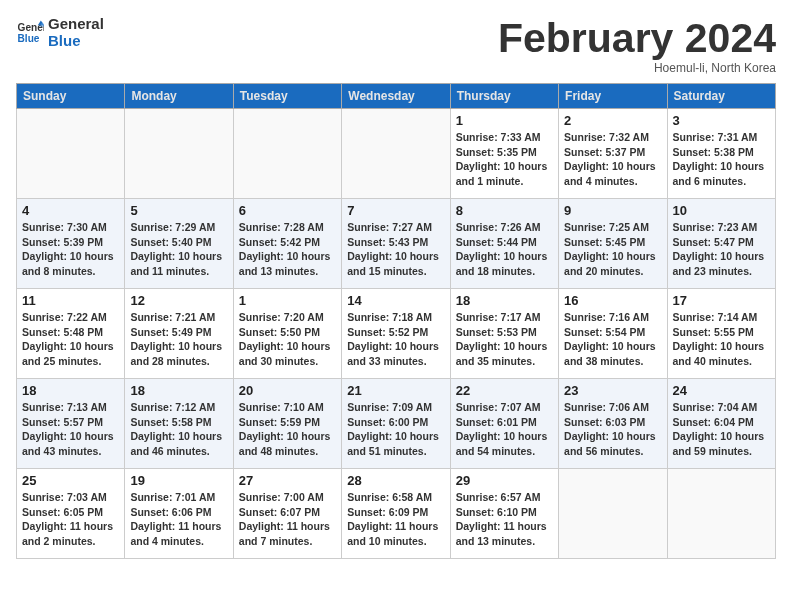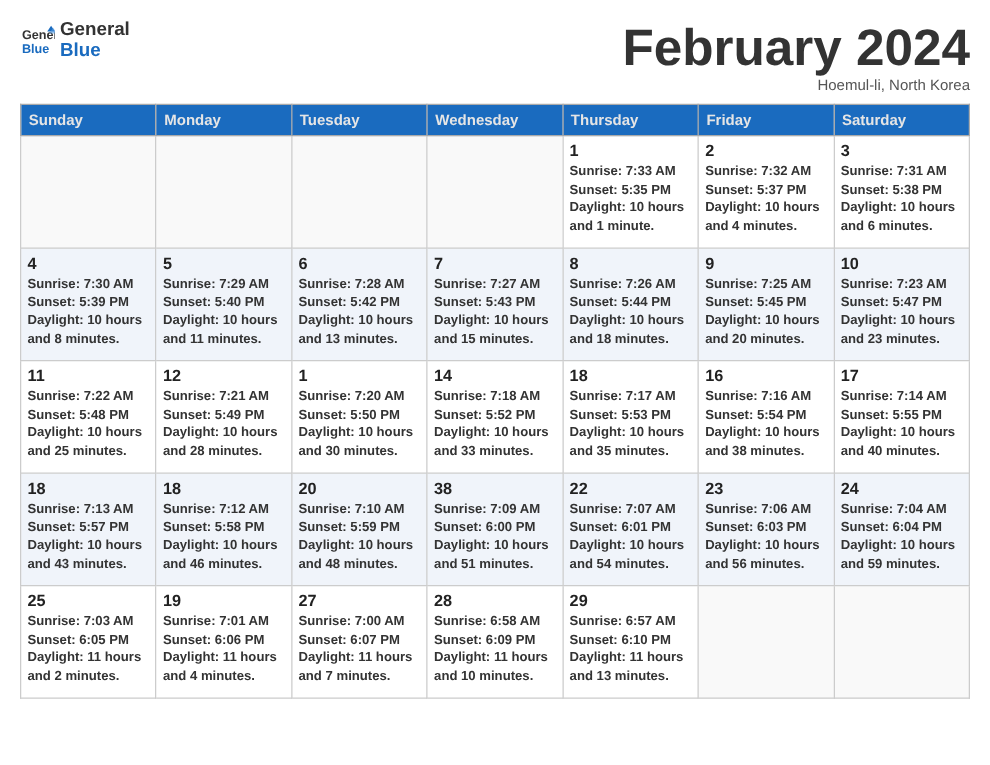--- a/index.html
+++ b/index.html
@@ -201,21 +201,21 @@
         </td>
         <td>
           <span class="day-number">18</span>
           <div class="day-info">Sunrise: 7:12 AM<br>Sunset: 5:58 PM<br>Daylight: 10 hours<br>and 46 minutes.</div>
         </td>
         <td>
           <span class="day-number">20</span>
           <div class="day-info">Sunrise: 7:10 AM<br>Sunset: 5:59 PM<br>Daylight: 10 hours<br>and 48 minutes.</div>
         </td>
         <td>
-          <span class="day-number">38</span>
+          <span class="day-number">21</span>
           <div class="day-info">Sunrise: 7:09 AM<br>Sunset: 6:00 PM<br>Daylight: 10 hours<br>and 51 minutes.</div>
         </td>
         <td>
           <span class="day-number">22</span>
           <div class="day-info">Sunrise: 7:07 AM<br>Sunset: 6:01 PM<br>Daylight: 10 hours<br>and 54 minutes.</div>
         </td>
         <td>
           <span class="day-number">23</span>
           <div class="day-info">Sunrise: 7:06 AM<br>Sunset: 6:03 PM<br>Daylight: 10 hours<br>and 56 minutes.</div>
         </td>

